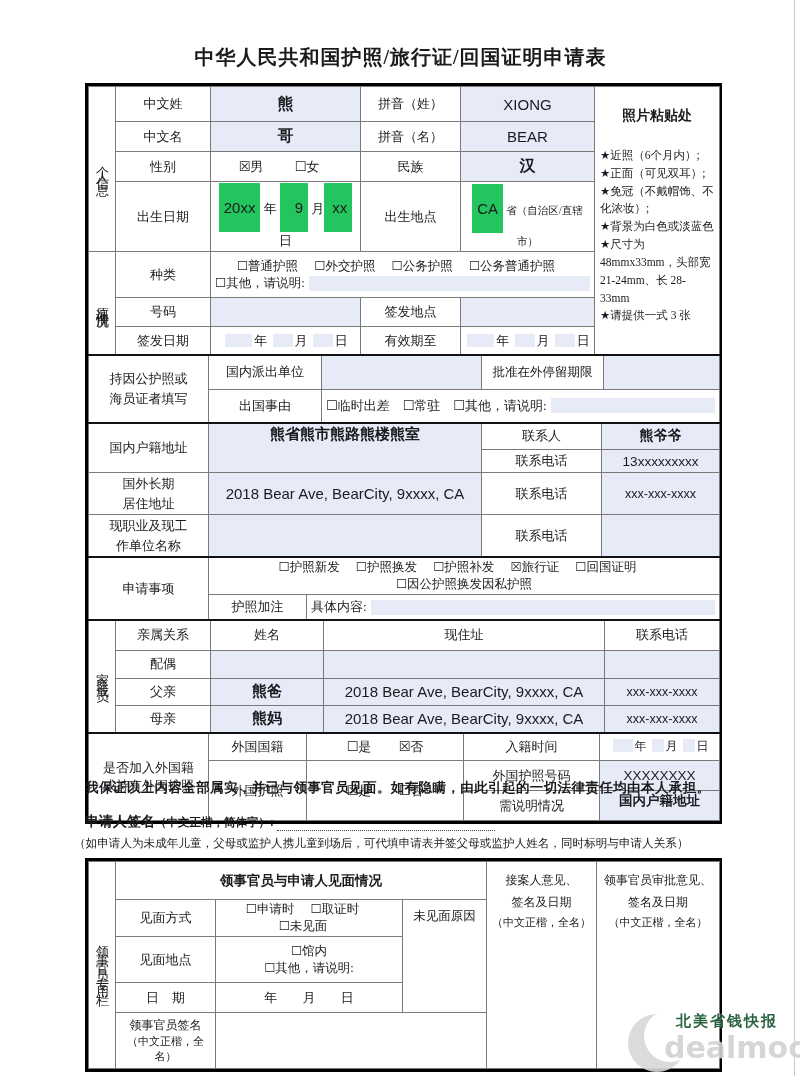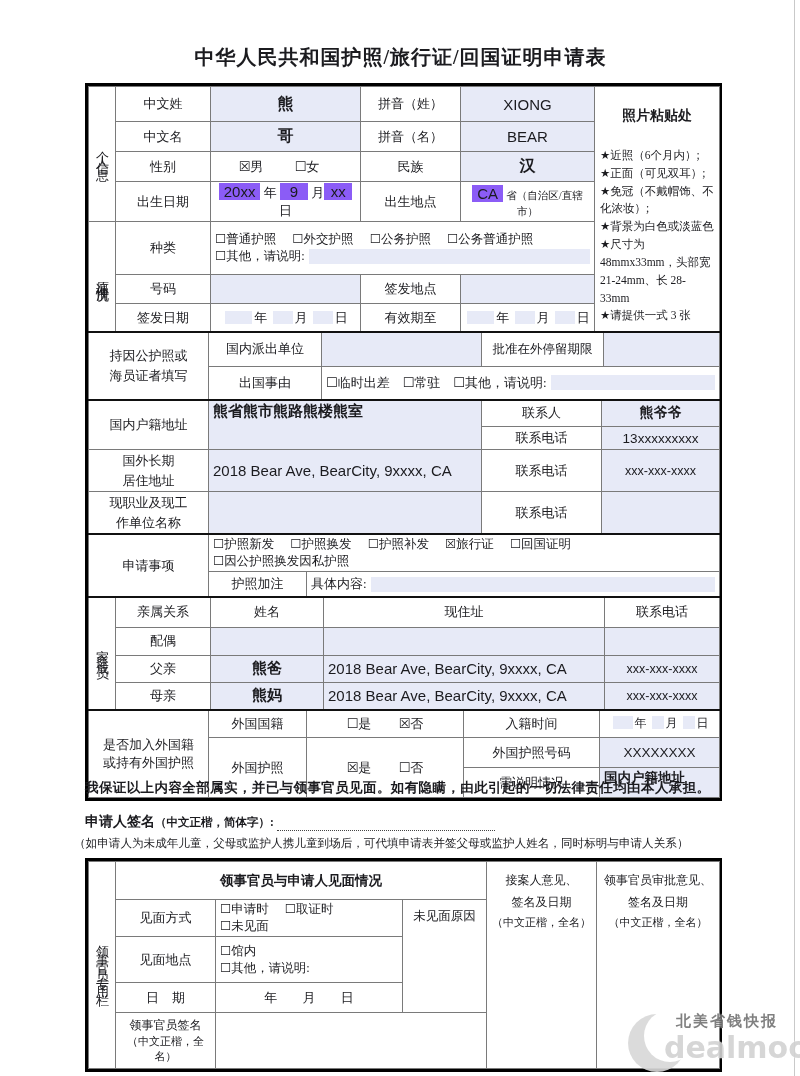--- a/index.html
+++ b/index.html
@@ -7,31 +7,31 @@
   .page{position:relative;width:800px;height:1076px;}
   .page-edge{position:absolute;top:0;right:5px;width:1px;height:1076px;background:#c9c9c9;}
   .title{position:absolute;top:44px;left:85px;width:631px;text-align:center;
     font-size:20px;font-weight:bold;letter-spacing:1px;}
   .main-wrap{position:absolute;top:83px;left:85px;width:631px;border:3px solid #000;background:#fff;}
   .btm-wrap{position:absolute;top:858px;left:85px;width:631px;border:3px solid #000;background:#fff;}
   table.sec{width:100%;border-collapse:collapse;table-layout:fixed;}
   table.sec + table.sec{margin-top:-1px;border-top:2px solid #111;}
   td{border:1px solid #7a7a7a;padding:1px 4px;font-size:13px;vertical-align:middle;
      overflow:hidden;text-align:center;}
-  td.l{text-align:left;}
+  td.l{text-align:center;}
   td.top{vertical-align:top;}
   .bg{background:#e7eaf7;}
   .strip span{writing-mode:vertical-lr;text-orientation:upright;letter-spacing:6px;font-size:13px;}
   .strip{padding:0;}
   .lbl2{display:inline-block;width:86px;line-height:1.5;}
   .lbl3{display:inline-block;width:86px;line-height:1.4;}
   .vzh{font-weight:bold;font-size:16px;}
   .ven{font-family:"Liberation Sans","DejaVu Sans",sans-serif;font-size:15px;}
   .vsm{font-family:"Liberation Sans","DejaVu Sans",sans-serif;font-size:12.5px;}
-  .vfill{background:#8b5cf6;padding:0 5px;display:inline-block;min-width:18px;}
+  .vfill{background:#22c55e;padding:16px 5px;display:inline-block;min-width:18px;text-align:right;}
   .patch{display:inline-block;width:27px;height:13px;background:#e7eaf7;vertical-align:-2px;margin:0 2px;}
   .patch.sm{width:20px;}
   .opt{margin-right:13px;white-space:nowrap;}
   .optrow{display:flex;align-items:center;}
   .flexfill{flex:1;height:15px;background:#e7eaf7;margin-left:4px;}
   .photo-cell{vertical-align:top;padding:6px 5px;}
   .photo-title{font-weight:bold;font-size:14px;text-align:center;margin:14px 0 22px;}
   .photo-lines{font-size:11.5px;line-height:1.55;text-align:left;}
   .small-sfx{font-size:10.5px;}
   .decl{position:absolute;top:779px;left:85px;width:631px;font-weight:bold;
@@ -40,21 +40,21 @@
     justify-content:space-between;font-weight:bold;font-size:14px;align-items:flex-end;}
   .sig-sub{font-size:11.5px;}
   .dot{display:inline-block;border-bottom:1.5px dotted #444;height:12px;vertical-align:bottom;}
   .signnote{position:absolute;top:836px;left:74px;width:640px;font-size:11.6px;}
   .hdr{font-weight:bold;font-size:13.5px;}
   .opin{vertical-align:top;font-size:12px;line-height:1.8;padding-top:8px;}
   .watermark{position:absolute;left:628px;top:1000px;width:175px;height:76px;z-index:6;opacity:.9;}
   .wm-moon{position:absolute;left:0;top:14px;width:58px;height:58px;border-radius:50%;background:#d8d8d8;}
   .wm-moon::after{content:"";position:absolute;left:16px;top:-4px;width:52px;height:52px;
     border-radius:50%;background:#fff;}
-  .wm-cn{position:absolute;left:48px;top:12px;font-size:15px;font-weight:bold;color:#737373;
+  .wm-cn{position:absolute;left:48px;top:12px;font-size:15px;font-weight:bold;color:#14532d;
     letter-spacing:2px;text-shadow:0 0 2px #fff;white-space:nowrap;}
   .wm-en{position:absolute;left:36px;top:30px;font-size:30px;font-weight:bold;color:#d2d2d2;
     font-family:"DejaVu Sans","Liberation Sans",sans-serif;text-shadow:0 0 2px #fff;letter-spacing:0px;}
 </style>
 </head>
 <body>
 
 <div class="page">
   <div class="page-edge"></div>
 

